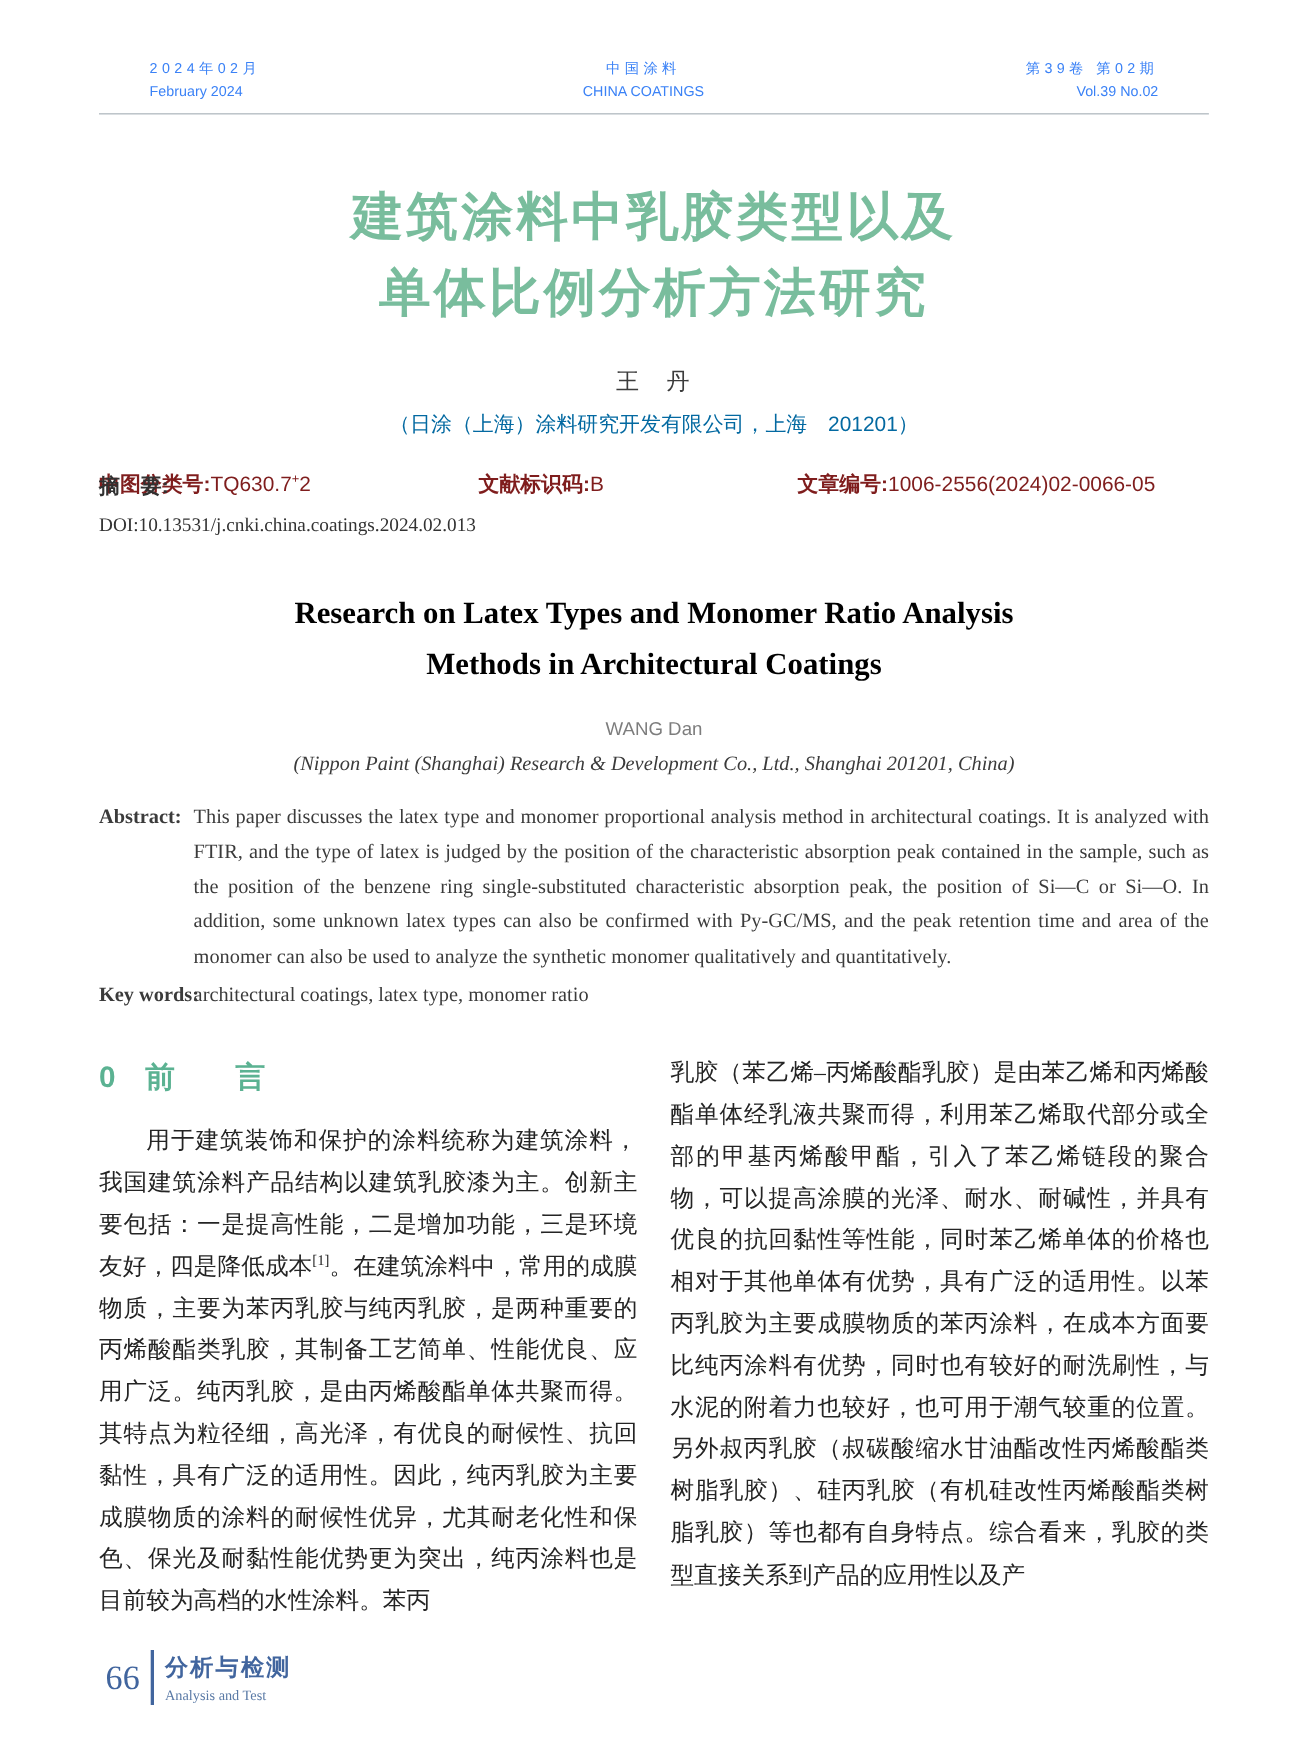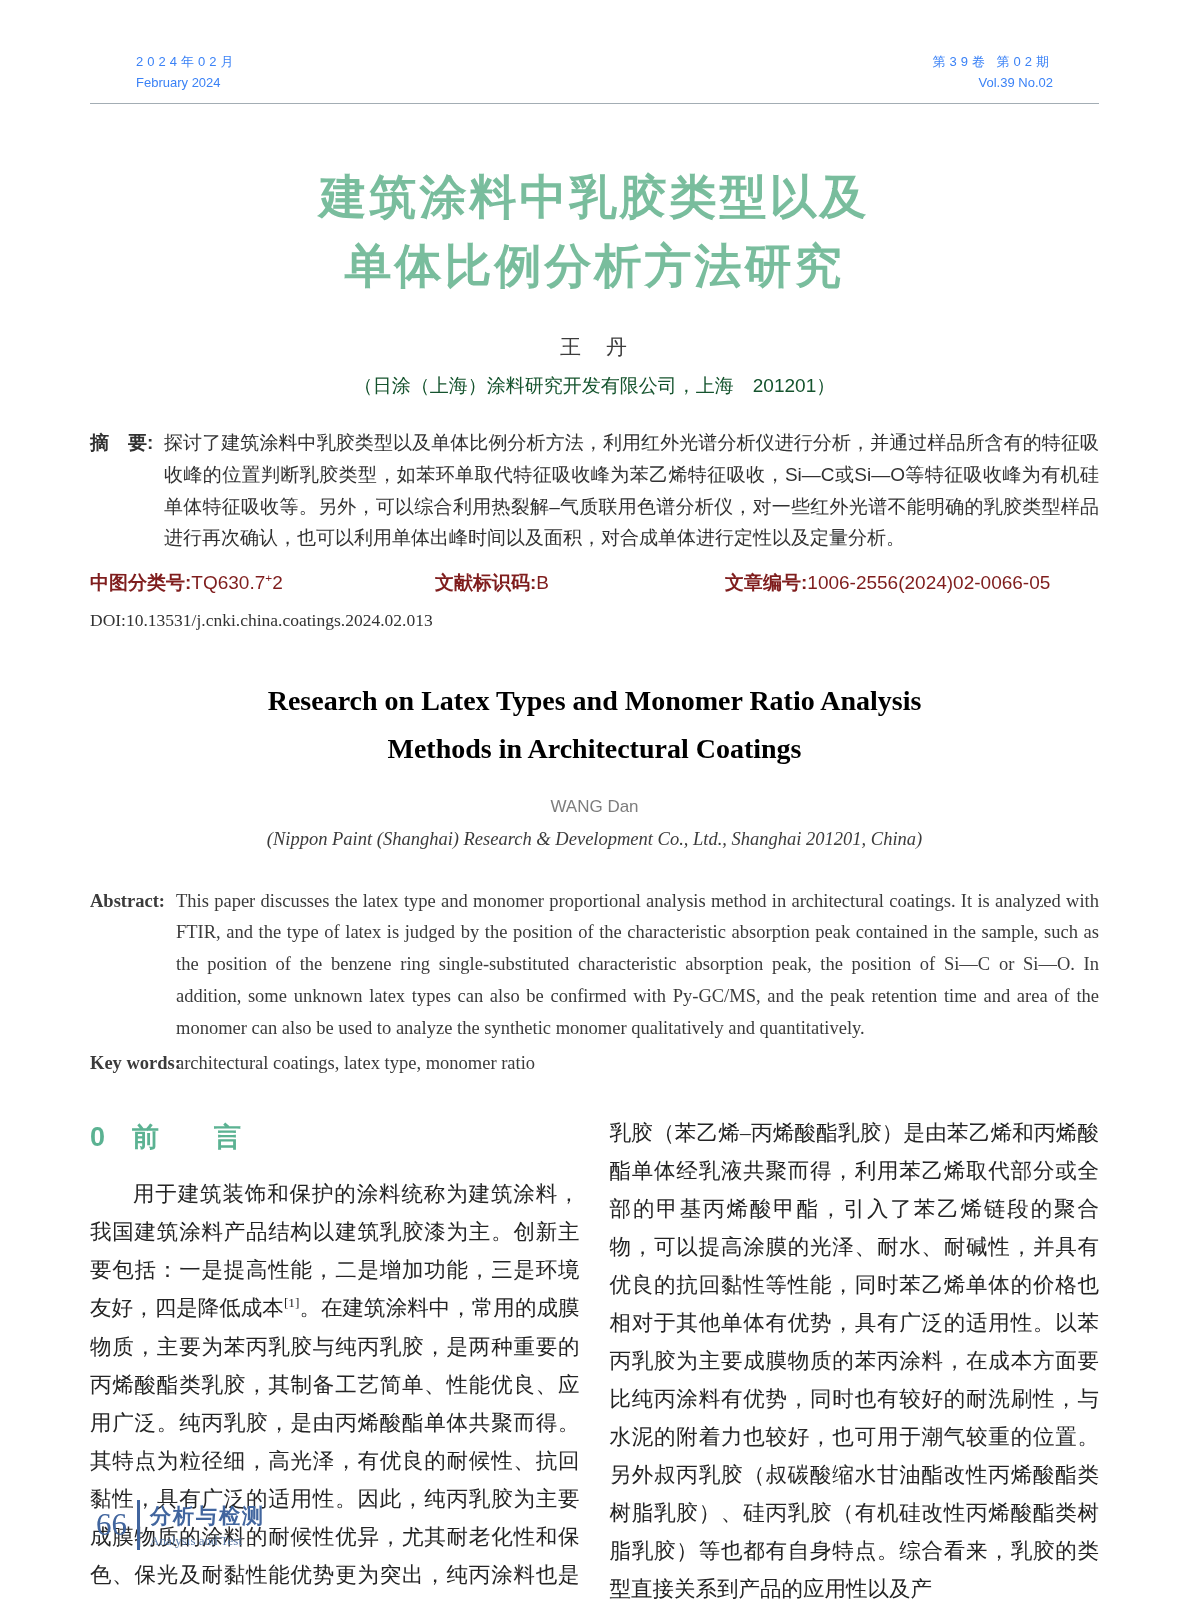--- a/index.html
+++ b/index.html
@@ -16,41 +16,41 @@
   .jh-col { display:flex; flex-direction:column; }
   .jh-center { text-align:center; }
   .jh-right { text-align:right; }
   .jh-cn { letter-spacing:4px; }
   .header-rule { border-bottom:1.5px solid #a3adb4; margin-top:9px; }
 
   
   .cn-title { text-align:center; color:#79bd9d; font-size:47px; font-weight:bold;
     line-height:1.48; letter-spacing:3px; margin-top:58px; }
   .author-cn { text-align:center; font-size:21px; color:#3c3c3c; margin-top:32px; letter-spacing:2px; }
-  .affil-cn { text-align:center; font-size:19px; color:#14532d; margin-top:12px; }
+  .affil-cn { text-align:center; font-size:19px; color:#0369a1; margin-top:12px; }
 
   
   .hang { position:relative; padding-left:74px; text-align:justify; }
   .hang-label { position:absolute; left:0; top:0; font-weight:bold; white-space:nowrap; }
   .abstract-cn { margin-top:28px; font-size:19px; line-height:1.68; color:#313131; }
   .keywords-cn { margin-top:12px; font-size:19px; color:#313131; }
   .kw-label { font-weight:bold; }
   .meta-row { display:flex; margin-top:16px; font-size:19px; color:#7f1d1d; }
   .meta-item-1 { width:345px; }
   .meta-item-2 { width:290px; }
   sup { font-size:0.62em; }
   .doi-line { margin-top:14px; font-family:"Liberation Serif", serif; font-size:17.5px; color:#333; }
 
   
   .en-title { text-align:center; color:#000000; font-family:"Liberation Serif", serif;
     font-weight:bold; font-size:28px; line-height:1.7; margin-top:46px; }
   .en-author { text-align:center; color:#7d7d7d; font-size:17px; margin-top:24px; }
   .en-affil { text-align:center; font-family:"Liberation Serif", serif; font-style:italic;
     font-size:18.5px; color:#3b3b3b; margin-top:12px; }
-  .en-abstract { margin-top:36px; font-family:"Liberation Serif", serif; font-size:18.5px;
+  .en-abstract { margin-top:22px; font-family:"Liberation Serif", serif; font-size:18.5px;
     line-height:1.72; color:#3b3b3b; padding-left:86px; }
   .en-abstract .hang-label { font-family:"Liberation Serif", serif; }
   .en-keywords { margin-top:8px; font-family:"Liberation Serif", serif; font-size:18.5px; color:#3b3b3b; padding-left:86px; position:relative; }
 
   
   .body-columns { display:flex; gap:30px; margin-top:40px; }
   .body-col { flex:1; font-family:"Liberation Serif", serif; font-size:21.5px;
     line-height:1.77; text-align:justify; color:#242424; }
   .section-heading { font-family:"Liberation Sans", sans-serif; color:#5bb292;
     font-size:27px; font-weight:bold; margin-bottom:14px; letter-spacing:1px; }
@@ -69,38 +69,41 @@
 <body>
 
 <div class="page">
   <div class="content">
 
     <div class="journal-header">
       <div class="jh-col">
         <span class="jh-cn">2024年02月</span>
         <span>February 2024</span>
       </div>
+      <div class="jh-col jh-center">
+        <span class="jh-cn">中国涂料</span>
+        <span>CHINA COATINGS</span>
+      </div>
       <div class="jh-col jh-right">
         <span class="jh-cn">第39卷 第02期</span>
         <span>Vol.39  No.02</span>
       </div>
     </div>
     <div class="header-rule"></div>
 
     <h1 class="cn-title">
       <span>建筑涂料中乳胶类型以及</span><br>
       <span>单体比例分析方法研究</span>
     </h1>
 
     <div class="author-cn">王　丹</div>
     <div class="affil-cn">（日涂（上海）涂料研究开发有限公司，上海　201201）</div>
 
     <div class="abstract-cn hang">
       <span class="hang-label">摘　要:</span>
-      <span>探讨了建筑涂料中乳胶类型以及单体比例分析方法，利用红外光谱分析仪进行分析，并通过样品所含有的特征吸收峰的位置判断乳胶类型，如苯环单取代特征吸收峰为苯乙烯特征吸收，Si—C或Si—O等特征吸收峰为有机硅单体特征吸收等。另外，可以综合利用热裂解–气质联用色谱分析仪，对一些红外光谱不能明确的乳胶类型样品进行再次确认，也可以利用单体出峰时间以及面积，对合成单体进行定性以及定量分析。</span>
     </div>
 
 
     <div class="meta-row">
       <div class="meta-item-1">
         <span class="kw-label">中图分类号:</span><span>TQ630.7</span><sup>+</sup><span>2</span>
       </div>
       <div class="meta-item-2">
         <span class="kw-label">文献标识码:</span><span>B</span>
       </div>

